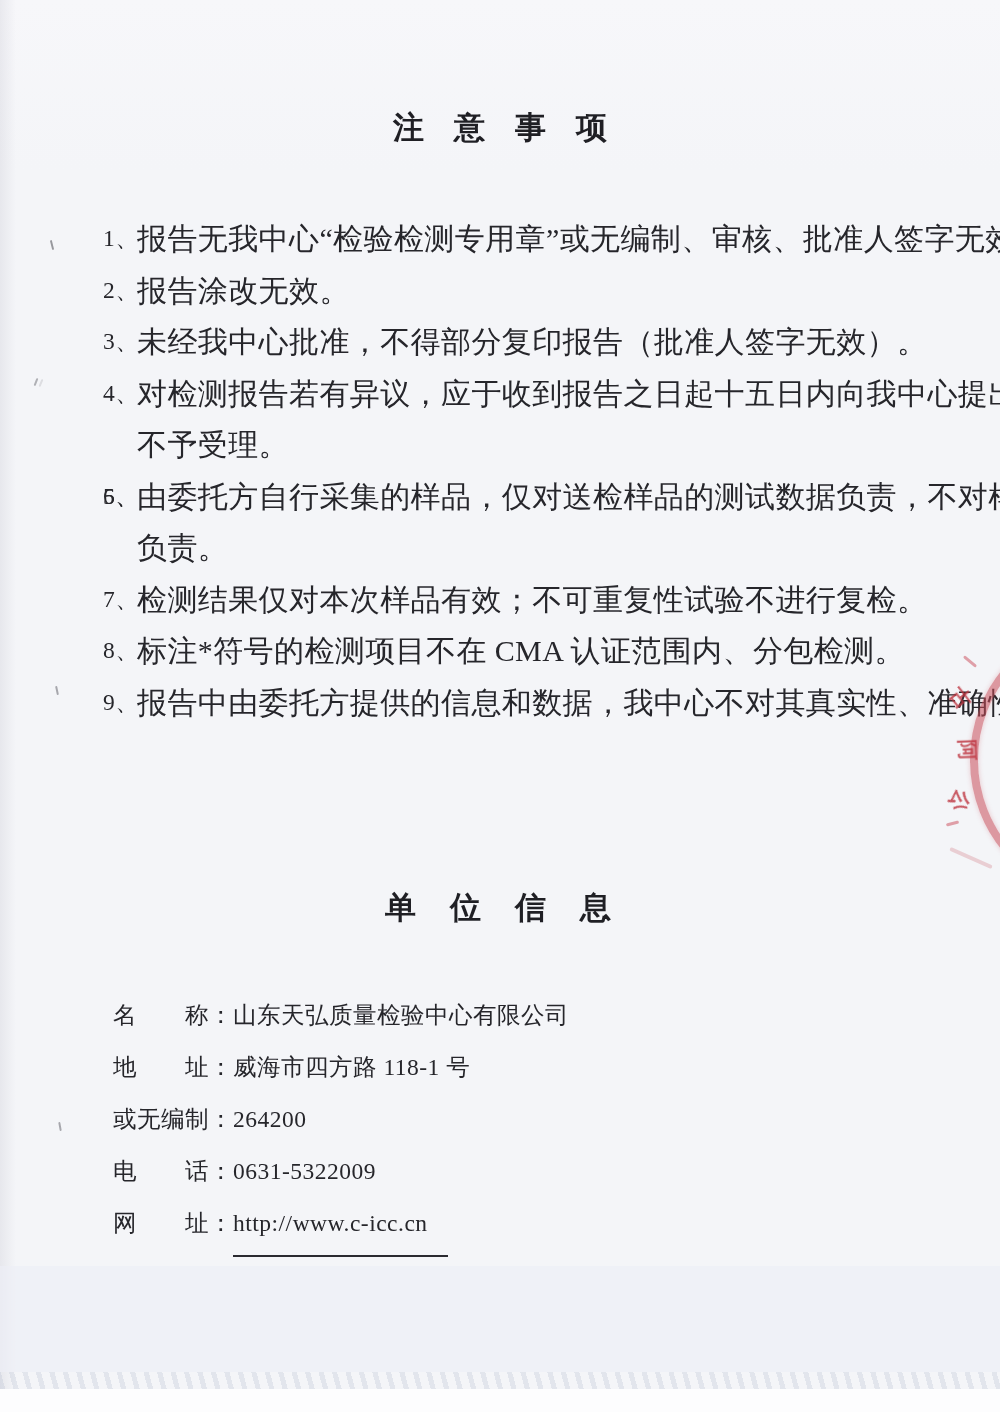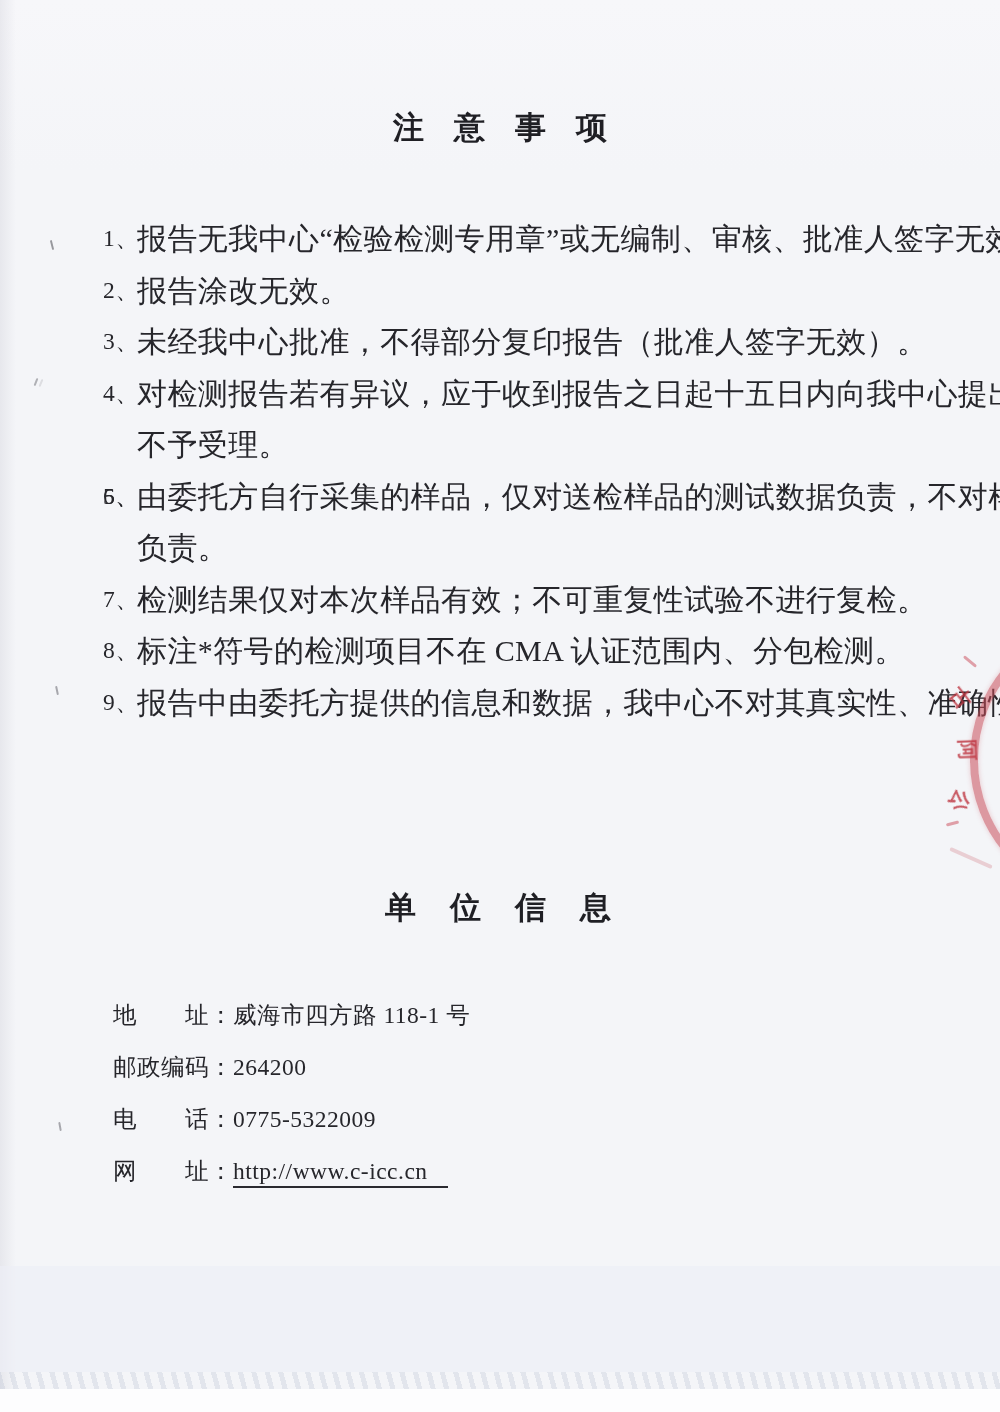--- a/index.html
+++ b/index.html
@@ -41,21 +41,21 @@
   .item-num{position:absolute;left:0;top:0;height:51.5px;line-height:51.5px;
     font-size:23.5px;letter-spacing:0.4px;white-space:nowrap;}
   .item-line{height:51.5px;line-height:51.5px;font-size:30px;
     letter-spacing:0.4px;white-space:nowrap;}
 
   
   .unit-info{position:absolute;left:113px;top:989px;width:840px;}
   .info-row{height:52px;line-height:52px;font-size:23.5px;white-space:nowrap;}
   .info-label{letter-spacing:0.5px;}
   .info-value{letter-spacing:0.5px;}
-  .info-value.underlined{border-bottom:2px solid #2a2a30;padding-right:20px;padding-bottom:2px;margin-top:28px;}
+  .info-value.underlined{border-bottom:2px solid #2a2a30;padding-right:20px;padding-bottom:19px;margin-top:28px;}
 
   
   .stamp-arc{position:absolute;left:970px;top:617px;width:270px;height:270px;
     border-radius:50%;border:8px solid rgba(201,74,87,.55);
     box-shadow:0 0 5px rgba(201,74,87,.28), inset 0 0 5px rgba(201,74,87,.28);
     filter:blur(.4px);}
   .stamp-char{position:absolute;font-family:"Liberation Serif","DejaVu Serif",serif;
     font-weight:700;font-size:21px;color:rgba(190,55,66,.82);filter:blur(.3px);}
   .stamp-char.c1{left:950px;top:684px;transform:rotate(52deg);}
   .stamp-char.c2{left:957px;top:736px;transform:rotate(88deg);}
@@ -116,23 +116,24 @@
         <div class="item-line">标注*符号的检测项目不在 CMA 认证范围内、分包检测。</div>
       </div>
       <div class="notice-item">
         <span class="item-num">9、</span>
         <div class="item-line">报告中由委托方提供的信息和数据，我中心不对其真实性、准确性负责。</div>
       </div>
     </div>
 
   <h1 class="sec-title" id="unit-title">单位信息</h1>
   <div class="unit-info" id="unit-info">
+      <div class="info-row"><span class="info-label">名　　称：</span><span class="info-value">山东天弘质量检验中心有限公司</span></div>
       <div class="info-row"><span class="info-label">地　　址：</span><span class="info-value">威海市四方路 118-1 号</span></div>
-      <div class="info-row"><span class="info-label">邮政编码：</span><span class="info-value">264200</span></div>
-      <div class="info-row"><span class="info-label">电　　话：</span><span class="info-value">0775-5322009</span></div>
+      <div class="info-row"><span class="info-label">或无编制：</span><span class="info-value">264200</span></div>
+      <div class="info-row"><span class="info-label">电　　话：</span><span class="info-value">0631-5322009</span></div>
       <div class="info-row"><span class="info-label">网　　址：</span><span class="info-value underlined">http://www.c-icc.cn</span></div>
     </div>
 
   <div class="stamp-arc"></div>
   <span class="stamp-char c1">古</span>
   <span class="stamp-char c2">阿</span>
   <span class="stamp-char c3">公</span>
   <div class="stamp-stroke t1"></div>
   <div class="stamp-stroke t2"></div>
   <div class="stamp-stroke t3"></div>

